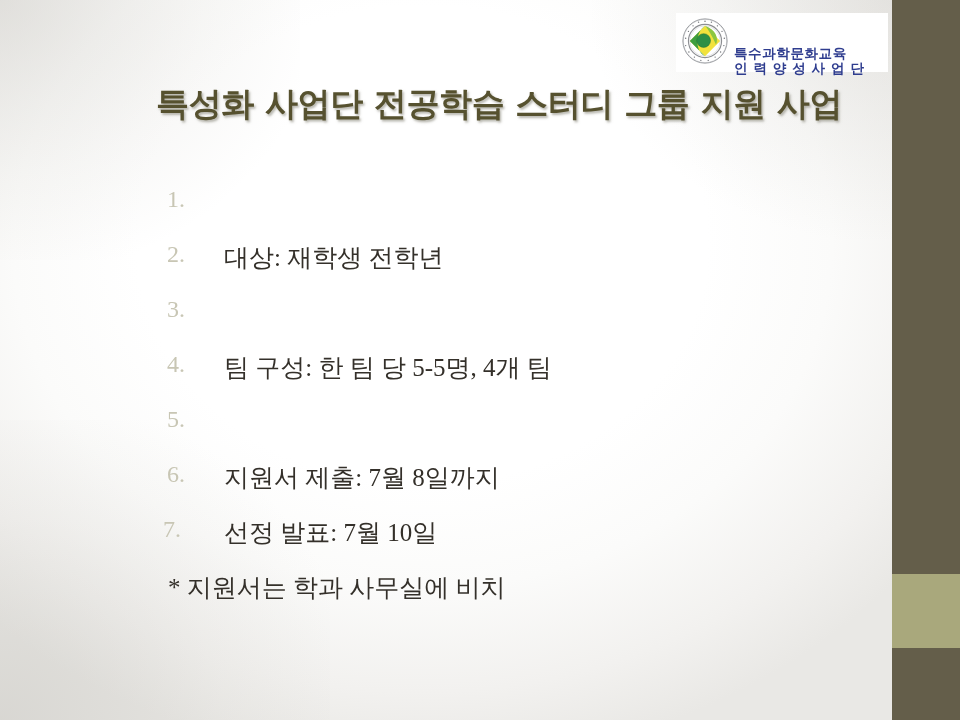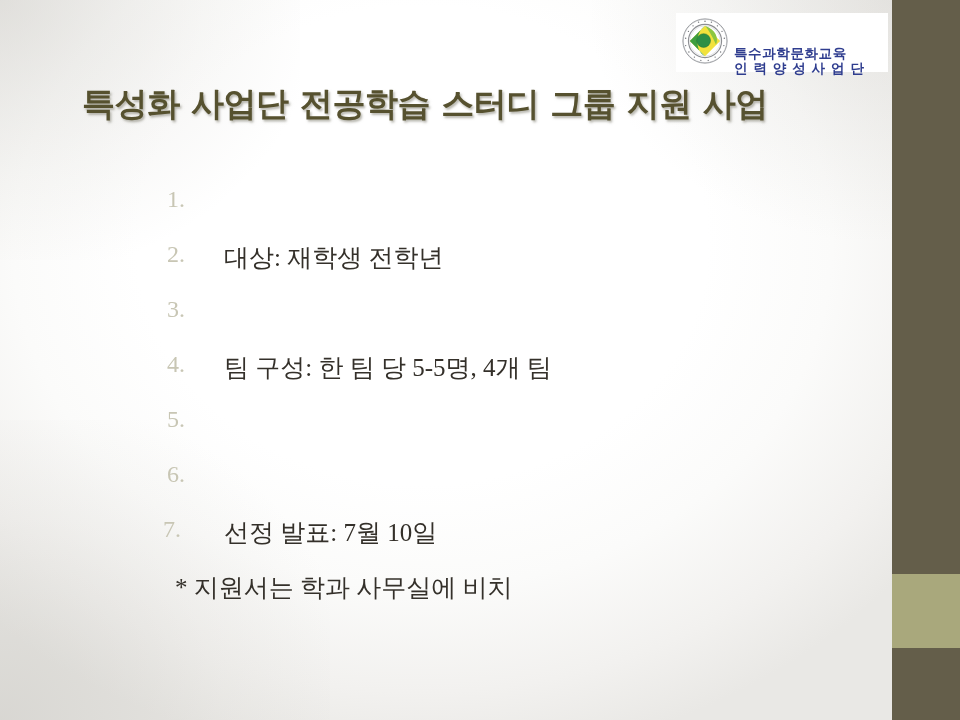--- a/index.html
+++ b/index.html
@@ -133,21 +133,20 @@
   #body-list li.shift .num { left: 163px; }
   #body-list li.shift .txt { }
 
   #footnote {
     position: absolute;
     left: 168px;
     top: 571px;
     font-size: 25px;
     color: #34302a;
     white-space: nowrap;
-    margin-left: 7px;
   }
 </style>
 </head>
 <body>
 
 <div id="slide">
 
   <div class="vignette-tl"></div>
   <div class="vignette-bl"></div>
   <div class="vignette-tr"></div>
@@ -191,21 +190,21 @@
         <circle cx="47" cy="49" r="15" fill="#2c8f45"></circle>
         <circle cx="47" cy="49" r="15" fill="none" stroke="#1f6f33" stroke-width="1"></circle>
       </svg>
     </span>
     <span id="logo-wordmark" style="color: rgb(47, 61, 143);">
       <div>특수과학문화교육</div>
       <div>인 력 양 성 사 업 단</div>
     </span>
   </div>
 
-  <div id="slide-title" style="color: rgb(86, 81, 47);">특성화 사업단 전공학습 스터디 그룹 지원 사업</div>
+  <div id="slide-title" style="color: rgb(86, 81, 47); text-align: right;">특성화 사업단 전공학습 스터디 그룹 지원 사업</div>
 
   <ol id="body-list">
     <li>
       <span class="num" style="color: rgb(200, 198, 180);">1.</span>
     </li>
     <li>
       <span class="num" style="color: rgb(200, 198, 180);">2.</span>
       <span class="txt" style="color: rgb(52, 48, 42); text-align: center;">대상: 재학생 전학년</span>
     </li>
     <li>
@@ -213,20 +212,21 @@
     </li>
     <li>
       <span class="num" style="color: rgb(200, 198, 180);">4.</span>
       <span class="txt" style="color: rgb(52, 48, 42);">팀 구성: 한 팀 당 5-5명, 4개 팀</span>
     </li>
     <li>
       <span class="num" style="color: rgb(200, 198, 180);">5.</span>
     </li>
     <li>
       <span class="num" style="color: rgb(200, 198, 180);">6.</span>
+      <span class="txt" style="color: rgb(52, 48, 42);">지원서 제출: 7월 8일까지</span>
     </li>
     <li class="shift">
       <span class="num" style="color: rgb(200, 198, 180);">7.</span>
       <span class="txt" style="color: rgb(52, 48, 42);">선정 발표: 7월 10일</span>
     </li>
   </ol>
 
   <div id="footnote" style="color: rgb(52, 48, 42);">* 지원서는 학과 사무실에 비치</div>
 
 </div>

